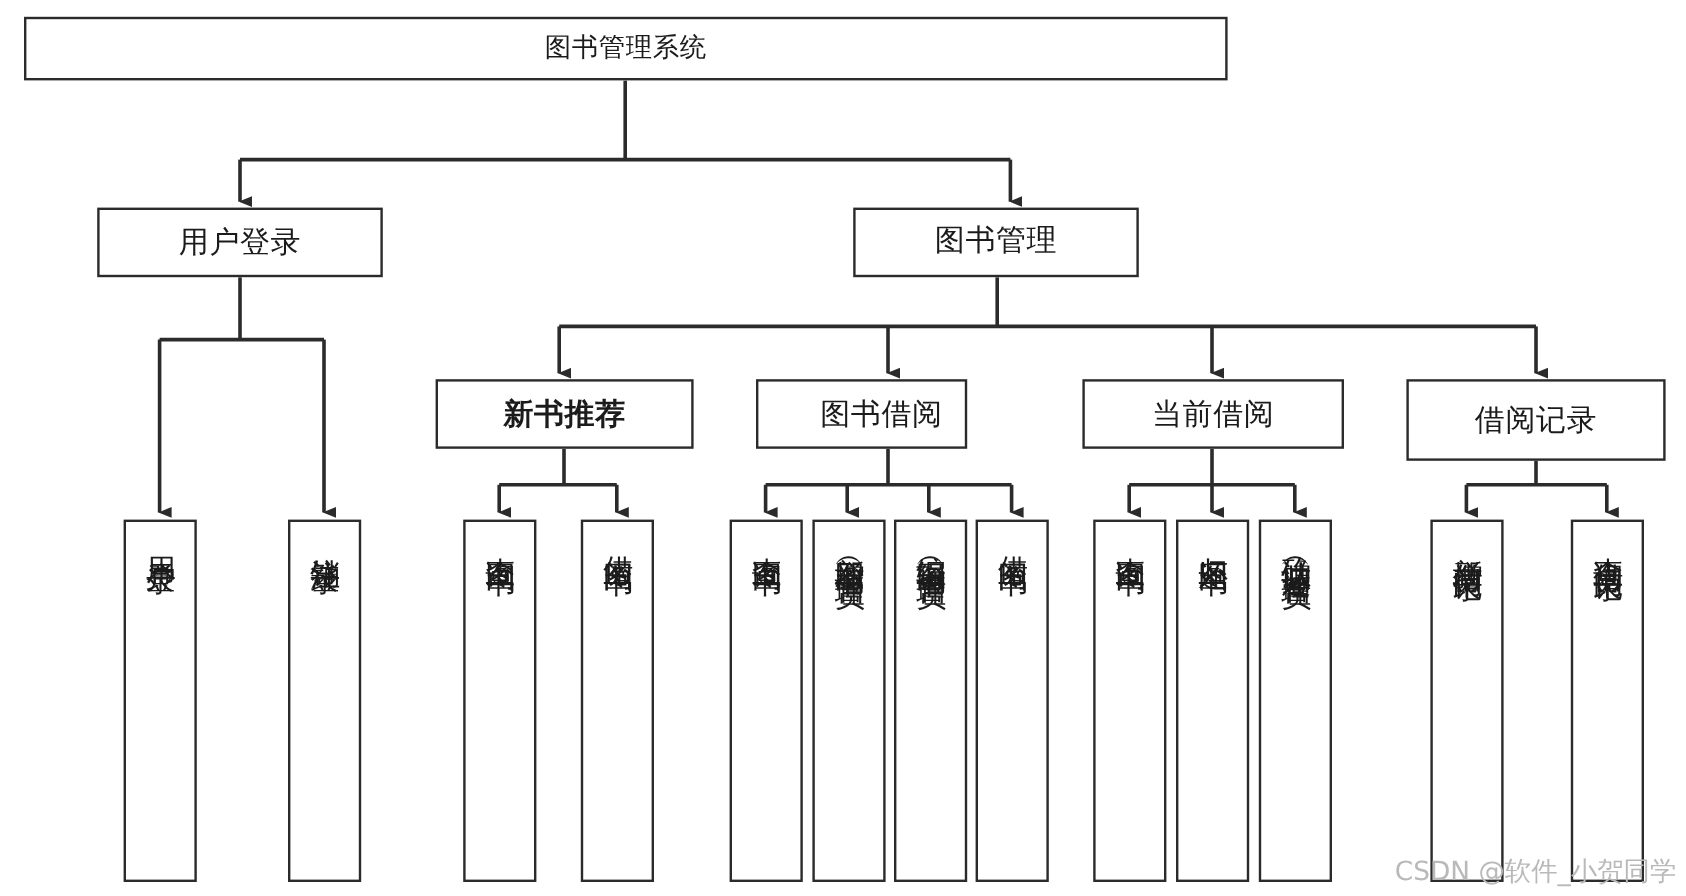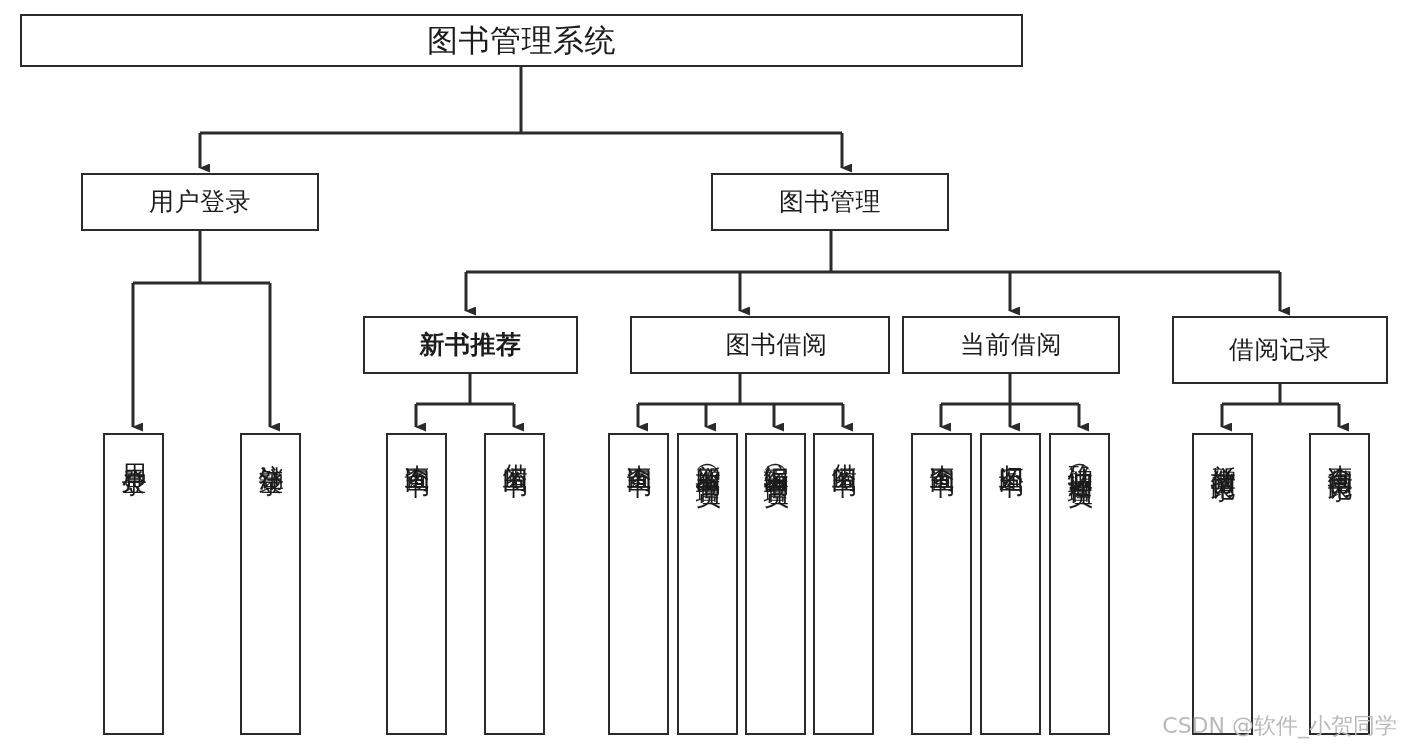--- a/index.html
+++ b/index.html
@@ -42,21 +42,21 @@
     line-height: 1.18;
     letter-spacing: 0.5px;
     white-space: pre;
   }
   
   .node.horiz .node-label {
     font-size: 25px;
     writing-mode: horizontal-tb;
   }
   .node.root .node-label {
-    font-size: 31px;
+    font-size: 22px;
   }
   
   .node.vert {
     align-items: flex-start;
     padding-top: 9px;
   }
   .node.vert .node-label {
     writing-mode: vertical-rl;
     text-orientation: upright;
     font-size: 25px;
@@ -133,29 +133,29 @@
   </svg>
 
   <div class="node horiz root" style="left:20px; top:14px; width:1003px; height:53px;">
     <span class="node-label">图书管理系统</span>
   </div>
 
   <div class="node horiz" style="left:81px; top:173px; width:238px; height:58px;">
     <span class="node-label">用户登录</span>
   </div>
 
-  <div class="node horiz" style="left:711px; top:173px; width:238px; height:58px;">
+  <div class="node horiz" style="left:711px; top:173px; width:238px; height:58px;font-family:Liberation Mono, monospace;">
     <span class="node-label">图书管理</span>
   </div>
 
   <div class="node horiz" style="left:363px; top:316px; width:215px; height:58px;font-weight:bold;">
     <span class="node-label">新书推荐</span>
   </div>
 
-  <div class="node horiz" style="left:630px; top:316px; width:260px; height:58px;padding-left:33px;">
+  <div class="node horiz" style="left:630px; top:316px; width:176px; height:58px;padding-left:33px;">
     <span class="node-label">图书借阅</span>
   </div>
 
   <div class="node horiz" style="left:902px; top:316px; width:218px; height:58px;">
     <span class="node-label">当前借阅</span>
   </div>
 
   <div class="node horiz" style="left:1172px; top:316px; width:216px; height:68px;">
     <span class="node-label">借阅记录</span>
   </div>

